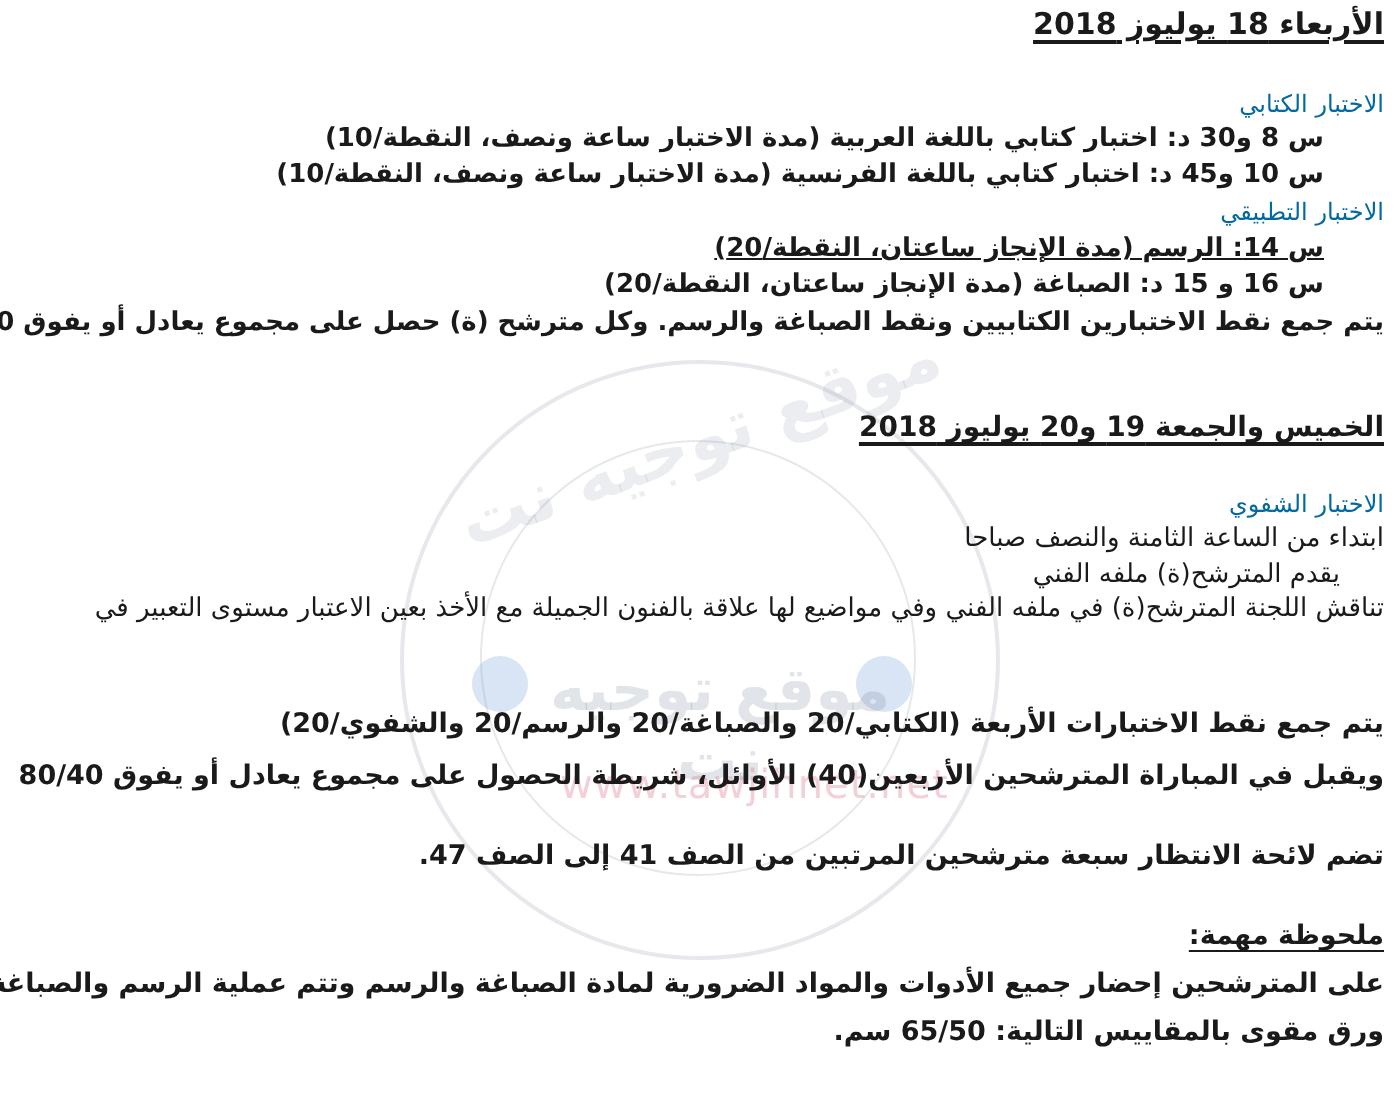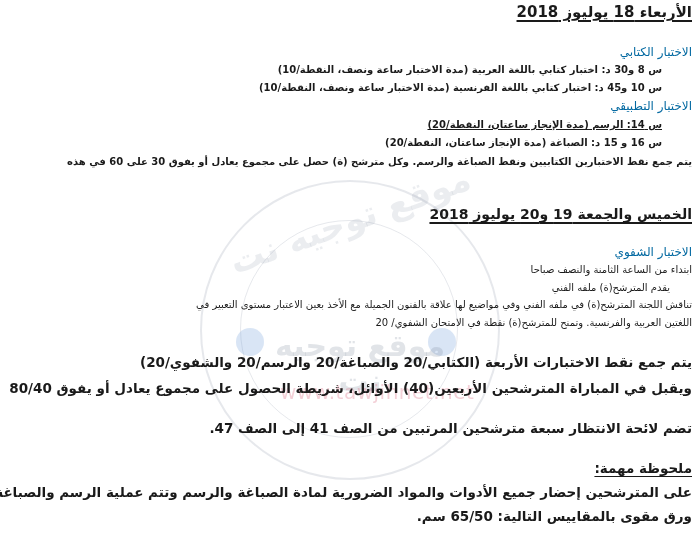--- a/index.html
+++ b/index.html
@@ -77,21 +77,21 @@
       background: rgba(120,160,220,0.28);
     }
     .wm-dot1 { left: 36px; top: 148px; }
     .wm-dot2 { left: 228px; top: 148px; }
 
     
     .line {
       position: absolute;
       right: 8px;
       white-space: nowrap;
-      font-size: 10px;
+      font-size: 13px;
       line-height: 17px;
       z-index: 1;
     }
     .bold { font-weight: bold; }
     .heading {
       font-size: 15px;
       font-weight: bold;
       text-decoration: underline;
       text-underline-offset: 3px;
       text-decoration-thickness: 1.5px;
@@ -126,21 +126,20 @@
   <div class="line indent bold" style="top:134px;">س 16 و 15 د: الصباغة (مدة الإنجاز ساعتان، النقطة/20)</div>
 
   <div class="line bold" style="top:153px;">يتم جمع نقط الاختبارين الكتابيين ونقط الصباغة والرسم. وكل مترشح (ة) حصل على مجموع يعادل أو يفوق 30 على 60 في هذه</div>
 
   <div class="line heading" style="top:206px; font-size:14px;">الخميس والجمعة 19 و20 يوليوز 2018</div>
 
   <div class="line section-label" style="top:244px;text-align:right;">الاختبار الشفوي</div>
   <div class="line indent" style="top:279px; right:30px;">يقدم المترشح(ة) ملفه الفني</div>
   <div class="line" style="top:261px;">ابتداء من الساعة الثامنة والنصف صباحا</div>
   <div class="line" style="top:296px;">تناقش اللجنة المترشح(ة) في ملفه الفني وفي مواضيع لها علاقة بالفنون الجميلة مع الأخذ بعين الاعتبار مستوى التعبير في</div>
-  <div class="line" style="top:314px;">اللغتين العربية والفرنسية. وتمنح للمترشح(ة) نقطة في الامتحان الشفوي/ 20</div>
 
   <div class="line big" style="top:354px;">يتم جمع نقط الاختبارات الأربعة (الكتابي/20 والصباغة/20 والرسم/20 والشفوي/20)</div>
   <div class="line big" style="top:380px;">ويقبل في المباراة المترشحين الأربعين(40) الأوائل، شريطة الحصول على مجموع يعادل أو يفوق 80/40</div>
   <div class="line big" style="top:420px;">تضم لائحة الانتظار سبعة مترشحين المرتبين من الصف 41 إلى الصف 47.</div>
 
   <div class="line big" style="top:460px; text-decoration:underline; text-underline-offset:3px;">ملحوظة مهمة:</div>
   <div class="line big" style="top:484px;">على المترشحين إحضار جميع الأدوات والمواد الضرورية  لمادة الصباغة والرسم وتتم عملية الرسم والصباغة على</div>
   <div class="line big" style="top:508px;">ورق مقوى بالمقاييس التالية: 65/50 سم.</div>
 
 </div>

